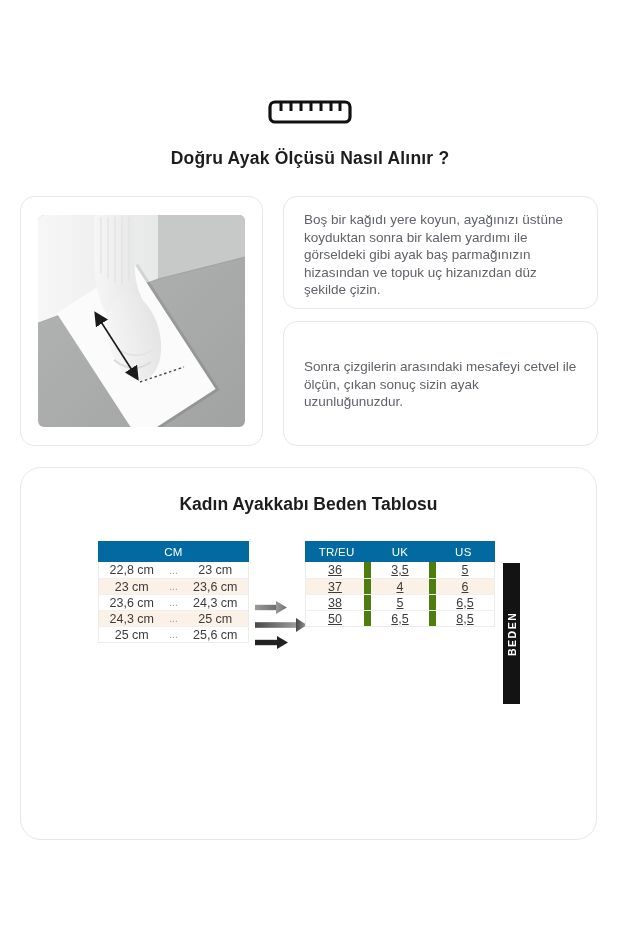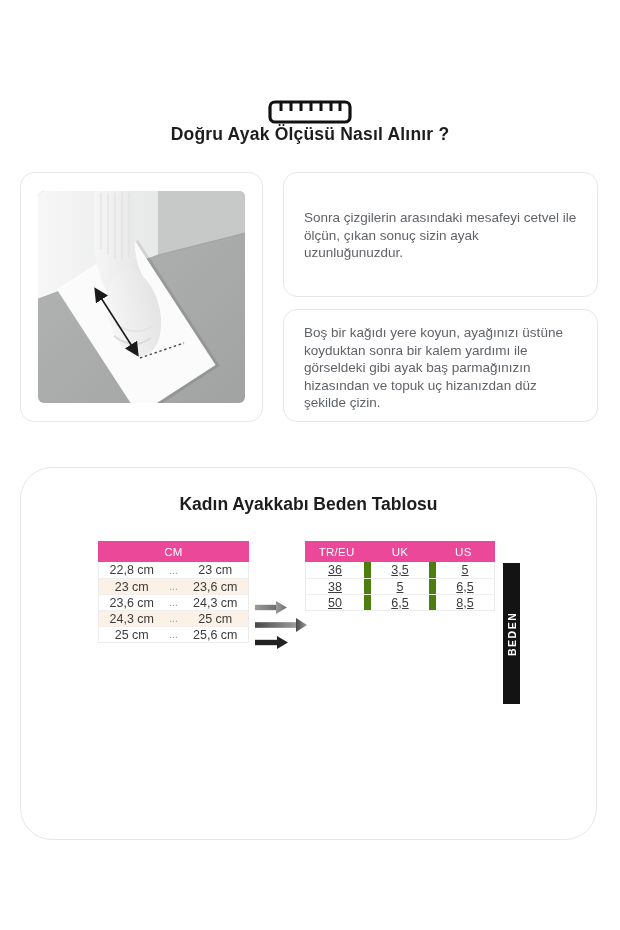--- a/index.html
+++ b/index.html
@@ -9,20 +9,21 @@
     font-family: "Liberation Sans", "DejaVu Sans", sans-serif;
     color: #202124;
     position: relative;
     overflow: hidden;
   }
 
   
   .header { text-align: center; padding-top: 100px; }
   .ruler-icon { display: block; margin: 0 auto; }
   .page-title {
+    margin-top: 24px;
     font-size: 17.5px; font-weight: bold; color: #1d1d1f;
     letter-spacing: .2px;
   }
 
   
   .howto {
     margin: 27px 22px 0 20px;
     display: flex; gap: 20px;
     height: 250px;
   }
@@ -42,33 +43,33 @@
     padding: 14px 20px 12px 20px;
     font-size: 13.5px; line-height: 17.6px; color: #5f6368;
   }
   .info-card.first { height: 113px; flex: none; }
   .info-card.second { flex: 1; display: flex; align-items: center; }
 
   
   .size-card {
     position: absolute; left: 20px; top: 467px;
     width: 577px; height: 373px;
-    border: 1px solid #e7e7e7; border-radius: 32px;
+    border: 1px solid #e7e7e7; border-radius: 21px;
   }
   .size-title {
     text-align: center; padding-top: 26px;
     font-size: 17.5px; font-weight: bold; color: #1d1d1f;
   }
 
   .table { position: absolute; top: 73px; font-size: 12.5px; color: #3c3c3c; }
   .cm-table { left: 77px; width: 151px; }
   .eu-table { left: 284px; width: 190px; }
 
   .thead {
-    height: 21px; background: #ec4899; color: #ffffff;
+    height: 21px; background: #0369a1; color: #ffffff;
     display: flex; align-items: center;
     font-size: 11.5px; letter-spacing: .3px;
   }
   .thead.single { justify-content: center; }
   .thead .hcell { flex: 1; text-align: center; }
 
   .tbody { border: 1px solid #ececec; border-top: none; background: #fff; }
   .trow { height: 16px; display: flex; align-items: center; }
   .trow + .trow { border-top: 1px solid #efefef; }
   .trow.alt { background: #fbf1e6; }
@@ -161,25 +162,25 @@
         <path d="M78,133 Q96,146 113,136" fill="none" stroke="#e3e3e3" stroke-width="2"></path>
       </g>
 
       <line x1="58" y1="99" x2="99" y2="163" stroke="#1a1a1a" stroke-width="1.6" marker-start="url(#ah)" marker-end="url(#ah)"></line>
 
       <line x1="102" y1="167" x2="146" y2="152" stroke="#4a4a4a" stroke-width="1.4" stroke-dasharray="2.5,2.6"></line>
     </svg>
   </div>
 
   <div class="text-col">
+    <div class="info-card first">
+      <span>Boş bir kağıdı yere koyun, ayağınızı üstüne koyduktan sonra bir kalem yardımı ile görseldeki gibi ayak baş parmağınızın hizasından ve topuk uç hizanızdan düz şekilde çizin.</span>
+    </div>
     <div class="info-card second">
       <span>Sonra çizgilerin arasındaki mesafeyi cetvel ile ölçün, çıkan sonuç sizin ayak uzunluğunuzdur.</span>
-    </div>
-    <div class="info-card first">
-      <span>Boş bir kağıdı yere koyun, ayağınızı üstüne koyduktan sonra bir kalem yardımı ile görseldeki gibi ayak baş parmağınızın hizasından ve topuk uç hizanızdan düz şekilde çizin.</span>
     </div>
   </div>
 </div>
 
 <div class="size-card">
   <div class="size-title">Kadın Ayakkabı Beden Tablosu</div>
 
   <div class="table cm-table">
     <div class="thead single">
       <span>CM</span>
@@ -245,20 +246,25 @@
       <span class="hcell">TR/EU</span>
       <span class="hcell">UK</span>
       <span class="hcell">US</span>
     </div>
     <div class="tbody">
       <div class="trow">
         <span class="eu-cell">36</span>
         <span class="eu-cell">3,5</span>
         <span class="eu-cell">5</span>
       </div>
+      <div class="trow alt">
+        <span class="eu-cell">37</span>
+        <span class="eu-cell">4</span>
+        <span class="eu-cell">6</span>
+      </div>
       <div class="trow">
         <span class="eu-cell">38</span>
         <span class="eu-cell">5</span>
         <span class="eu-cell">6,5</span>
       </div>
       <div class="trow">
         <span class="eu-cell">50</span>
         <span class="eu-cell">6,5</span>
         <span class="eu-cell">8,5</span>
       </div>

